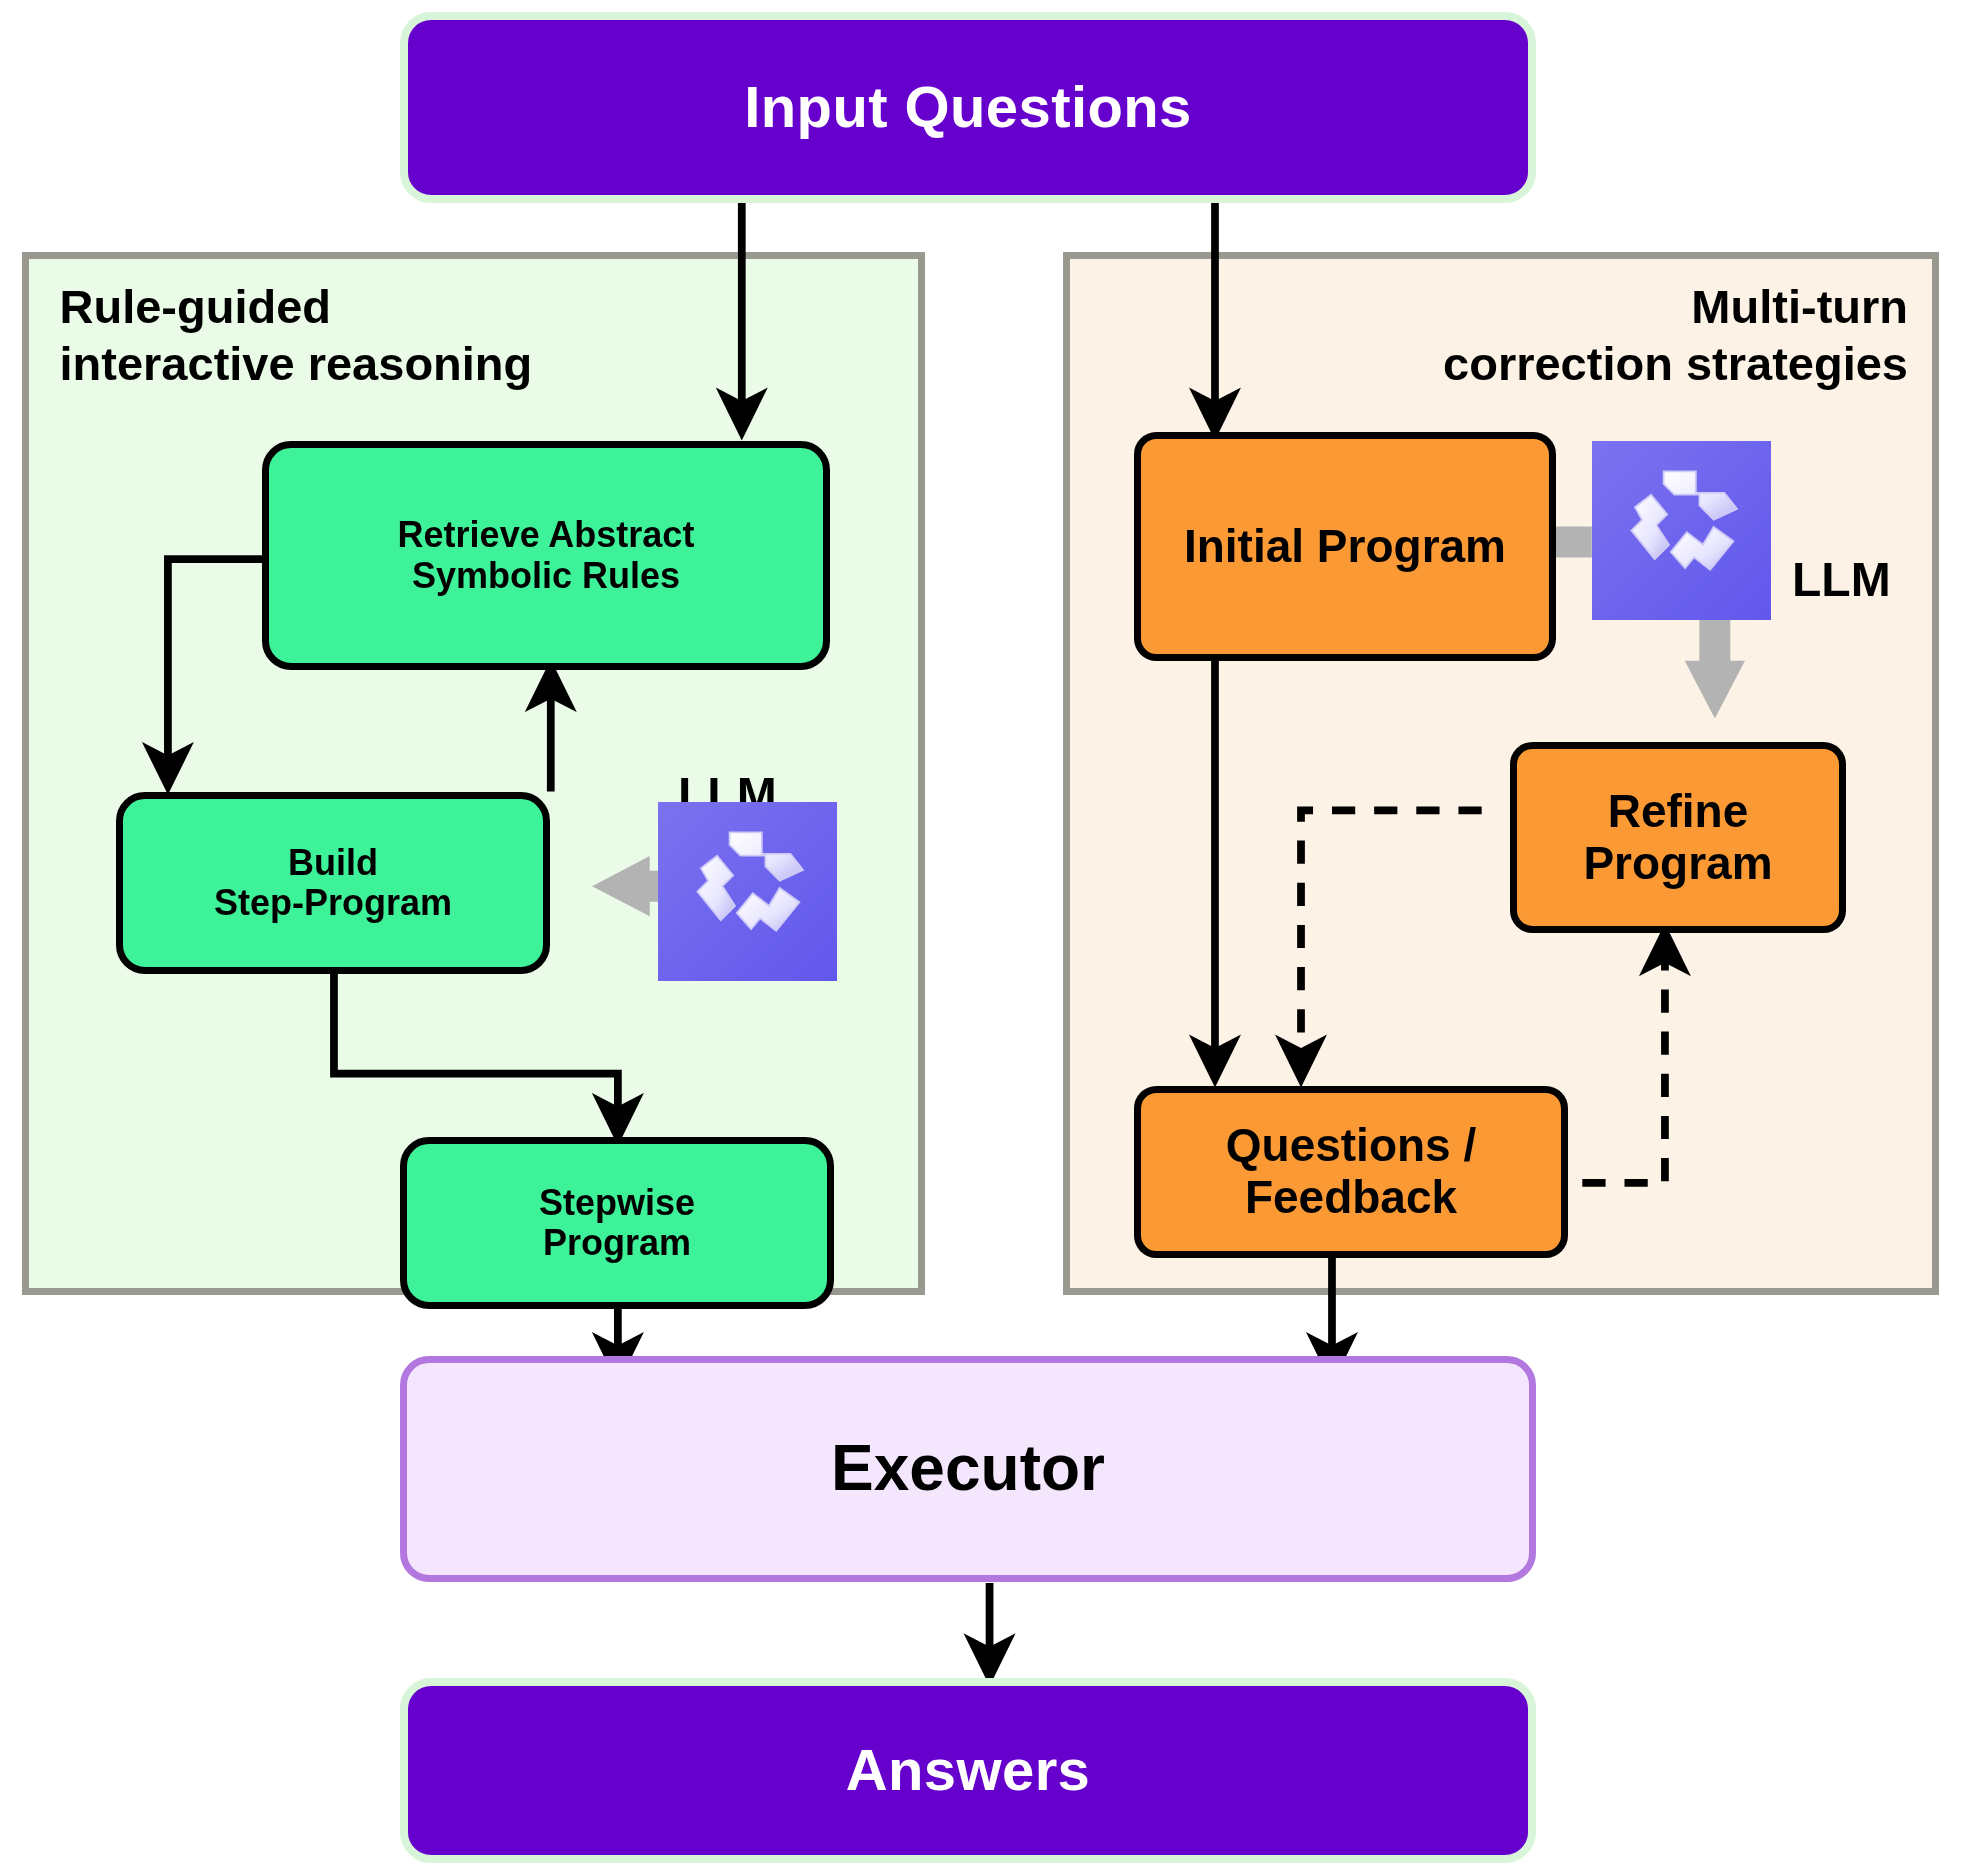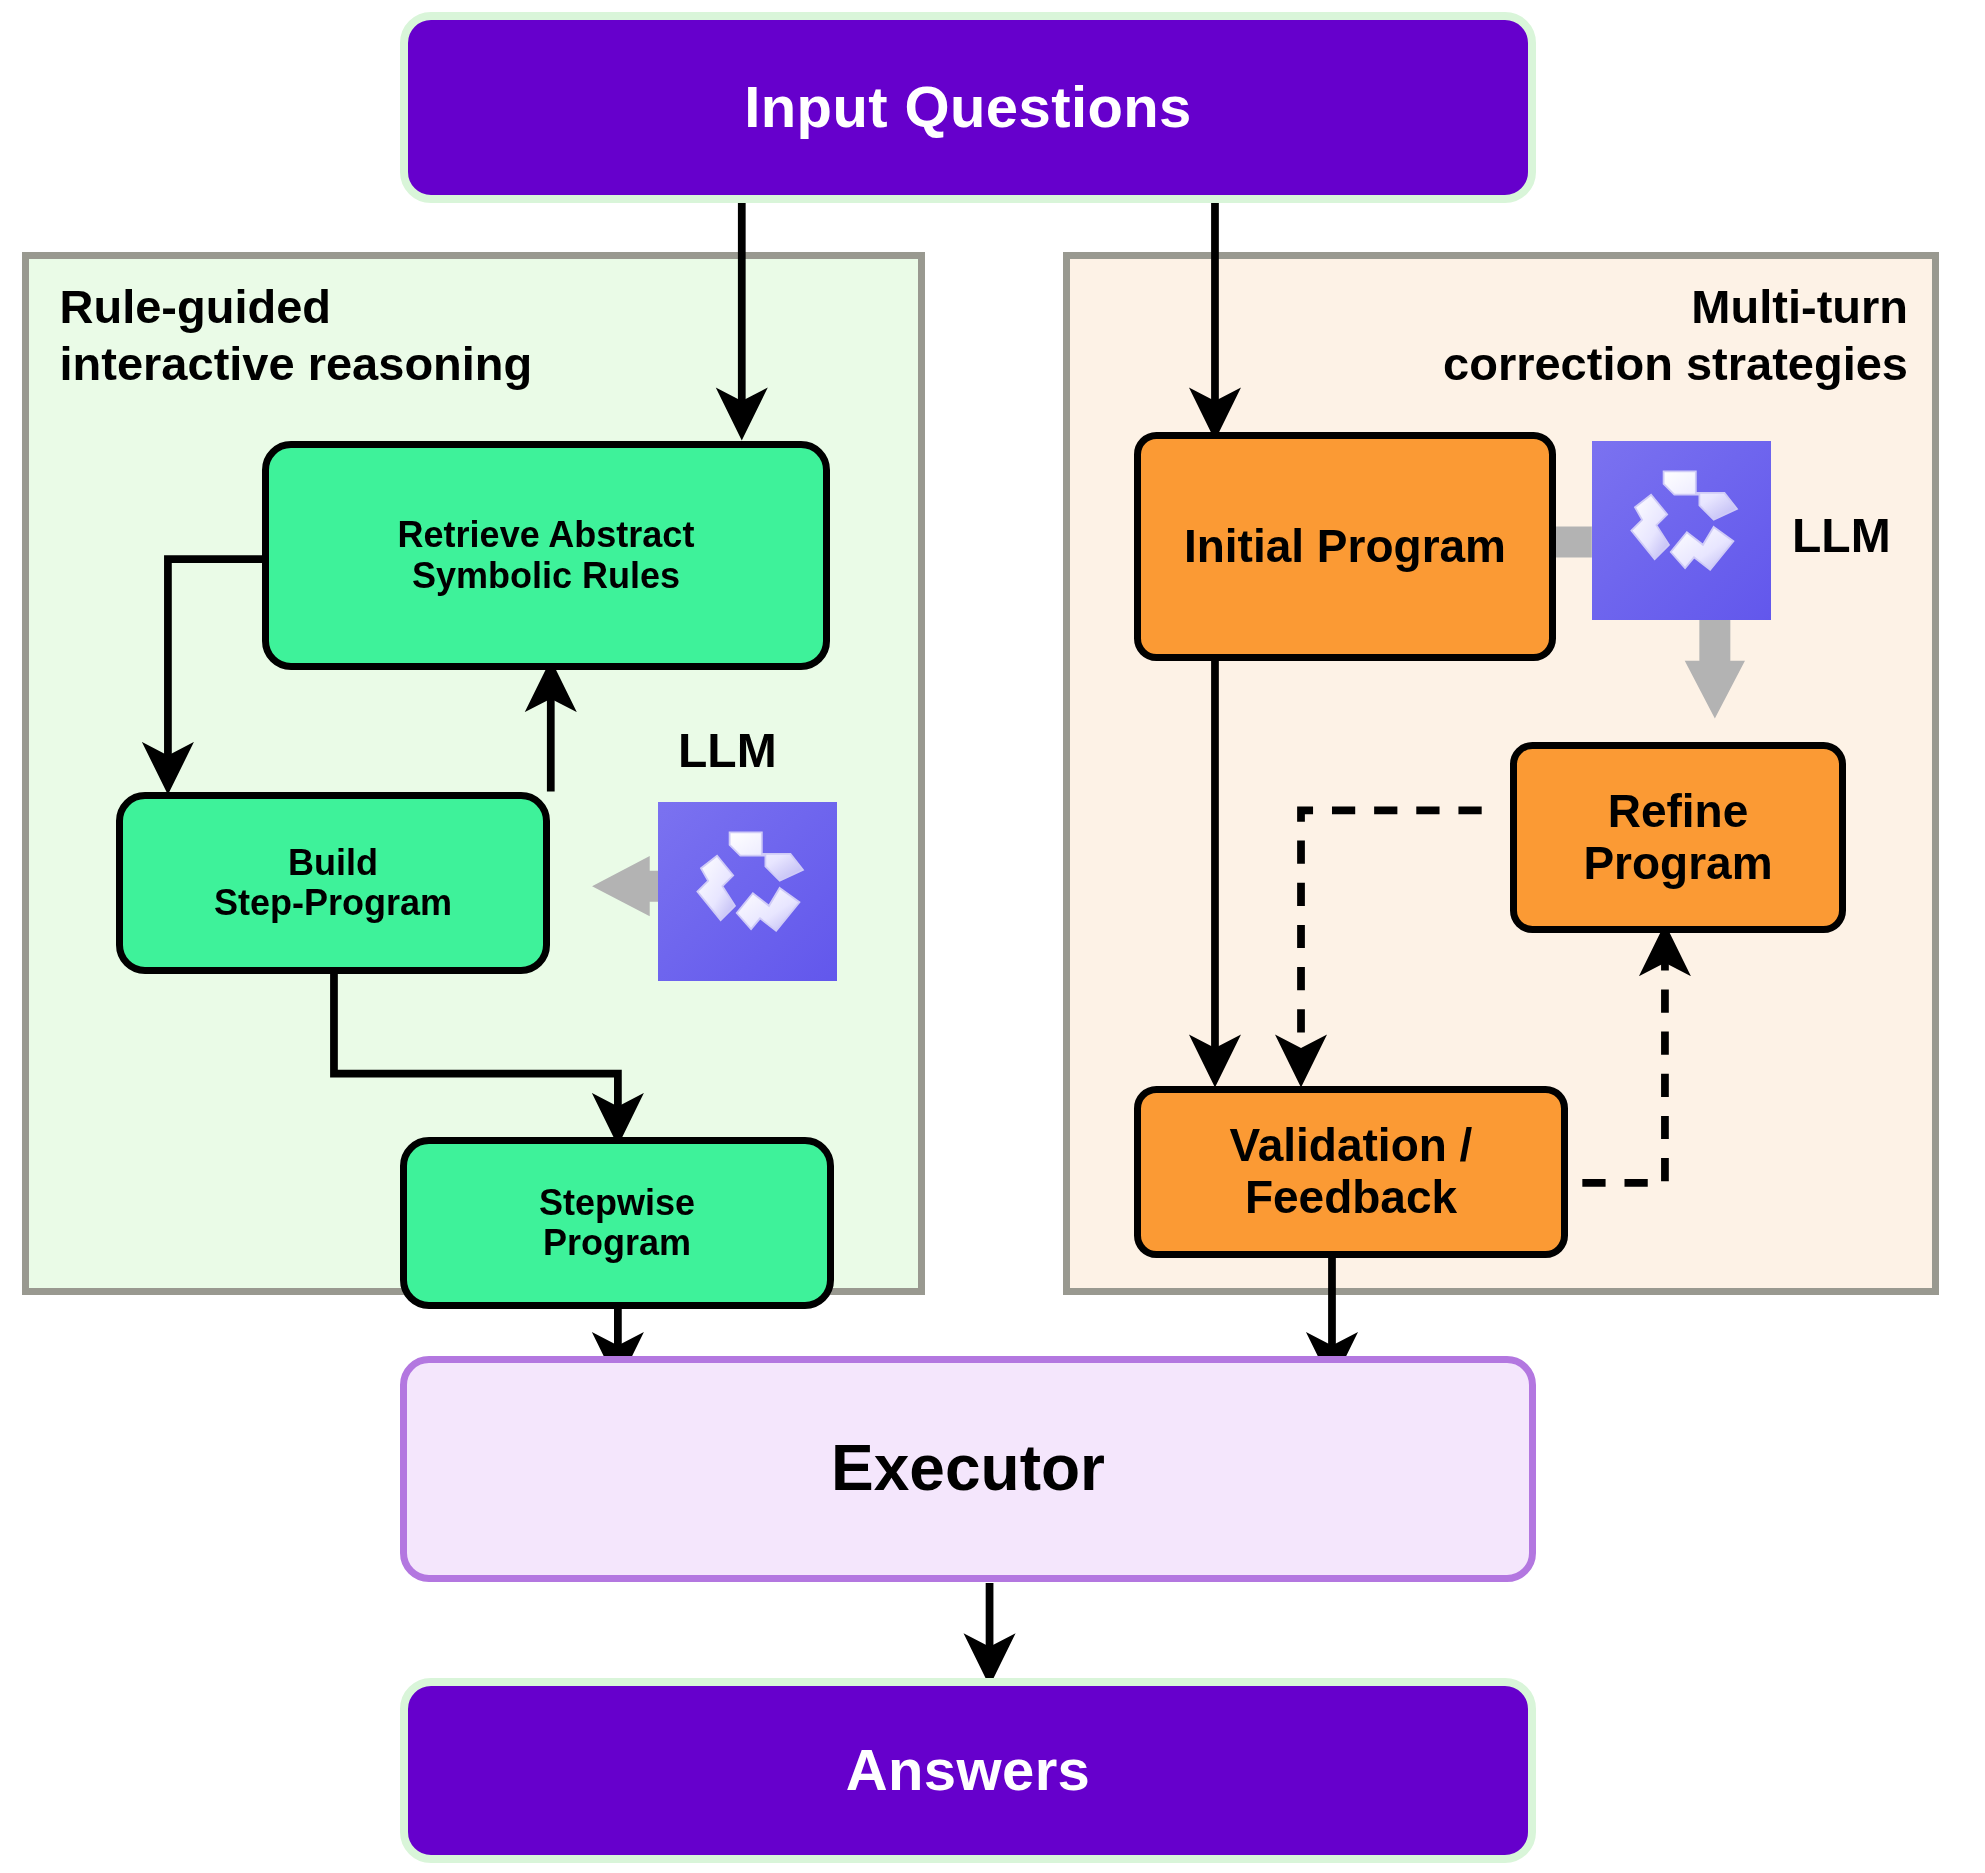--- a/index.html
+++ b/index.html
@@ -88,20 +88,21 @@
     font-size: 64px;
   }
   
   .llm-wrap { position: absolute; }
   .llm-label {
     position: absolute;
     font-size: 48px;
     font-weight: bold;
     color: #000000;
     white-space: nowrap;
+    margin-top: 44px;
   }
   .llm-icon {
     position: absolute;
     background: linear-gradient(135deg, #7b72f0 0%, #6f66ee 45%, #6257ec 100%);
   }
   .llm-icon svg { display: block; width: 100%; height: 100%; }
 </style>
 </head>
 <body>
 
@@ -204,21 +205,21 @@
   <div class="node orange-box" style="left:1106px; top:432px; width:422px; height:229px;">
     <span>Initial Program</span>
   </div>
 
   <div class="node orange-box" style="left:1482px; top:742px; width:336px; height:191px; white-space:pre-line;">
     <span>Refine
 Program</span>
   </div>
 
   <div class="node orange-box" style="left:1106px; top:1086px; width:434px; height:172px; white-space:pre-line;">
-    <span>Validation /
+    <span>Questions /
 Feedback</span>
   </div>
 
   <div class="llm-wrap" style="left:1592px; top:441px; width:361px; height:224px;">
     <div class="llm-icon" style="left:0px; top:0px; width:179px; height:179px;">
       <svg viewBox="0 0 100 100" xmlns="http://www.w3.org/2000/svg">
         <defs>
           <linearGradient id="g2" x1="0" y1="0" x2="1" y2="1">
             <stop offset="0%" stop-color="#ffffff"></stop>
             <stop offset="60%" stop-color="#e8e6ff"></stop>

